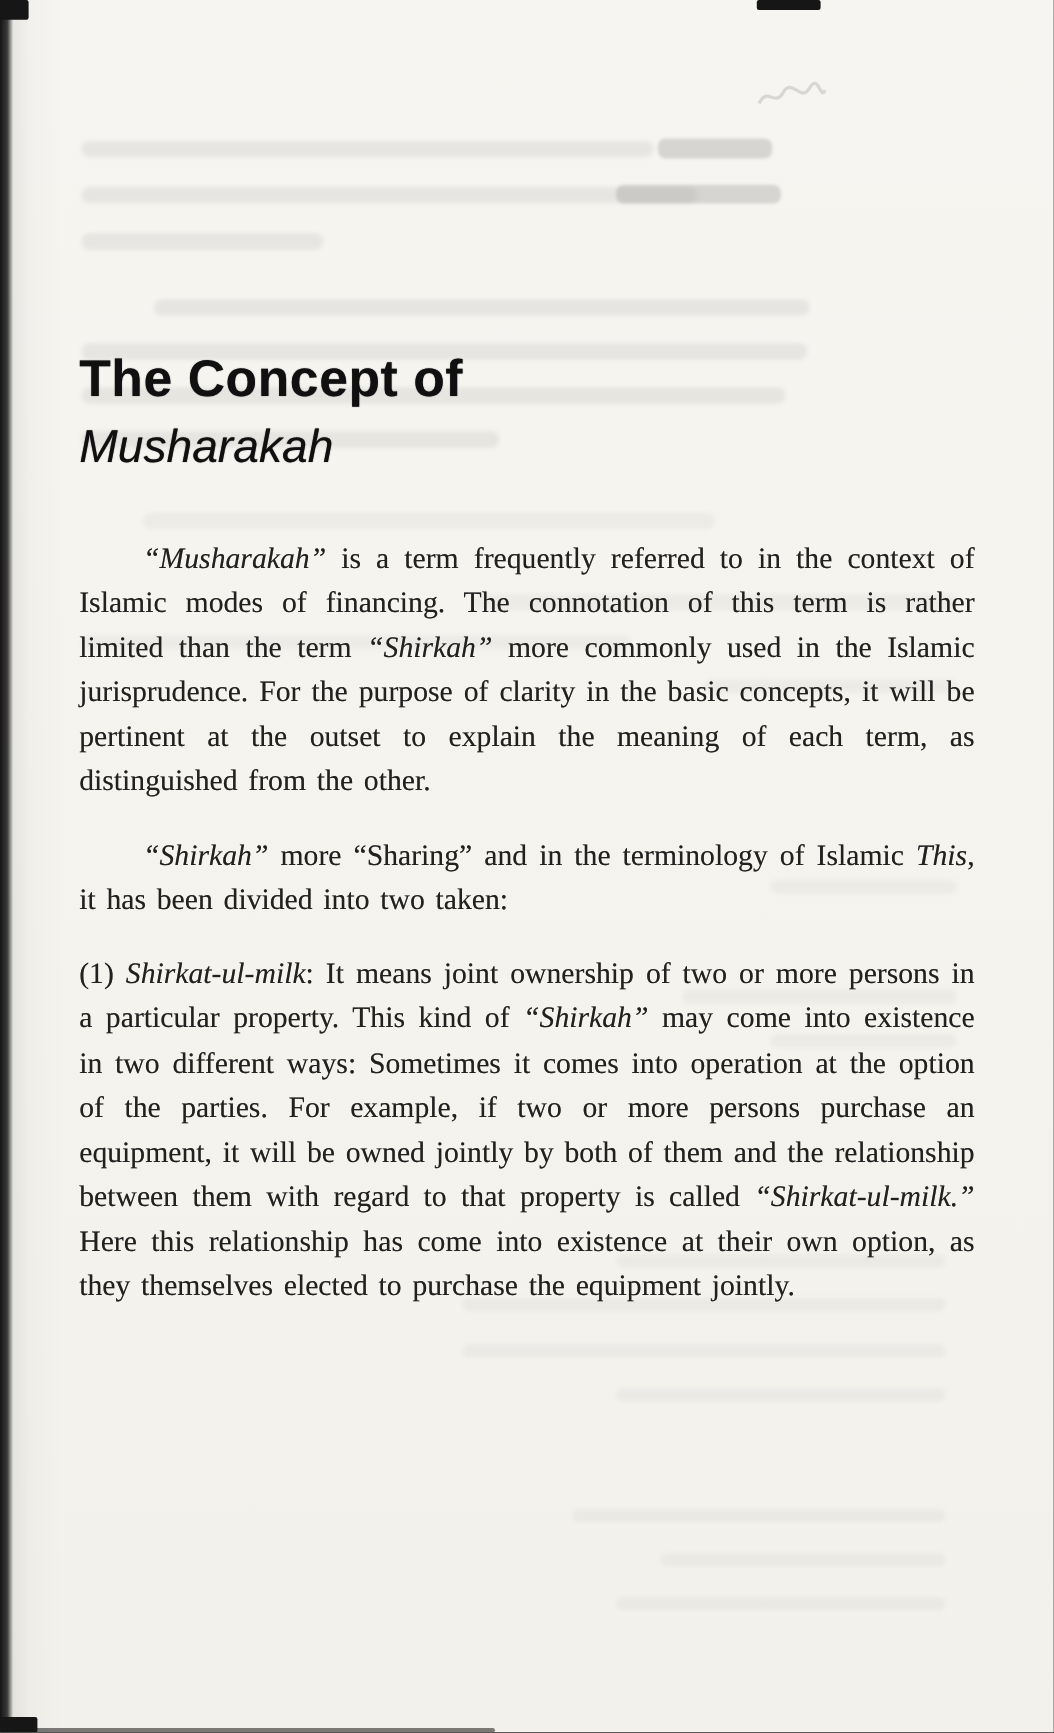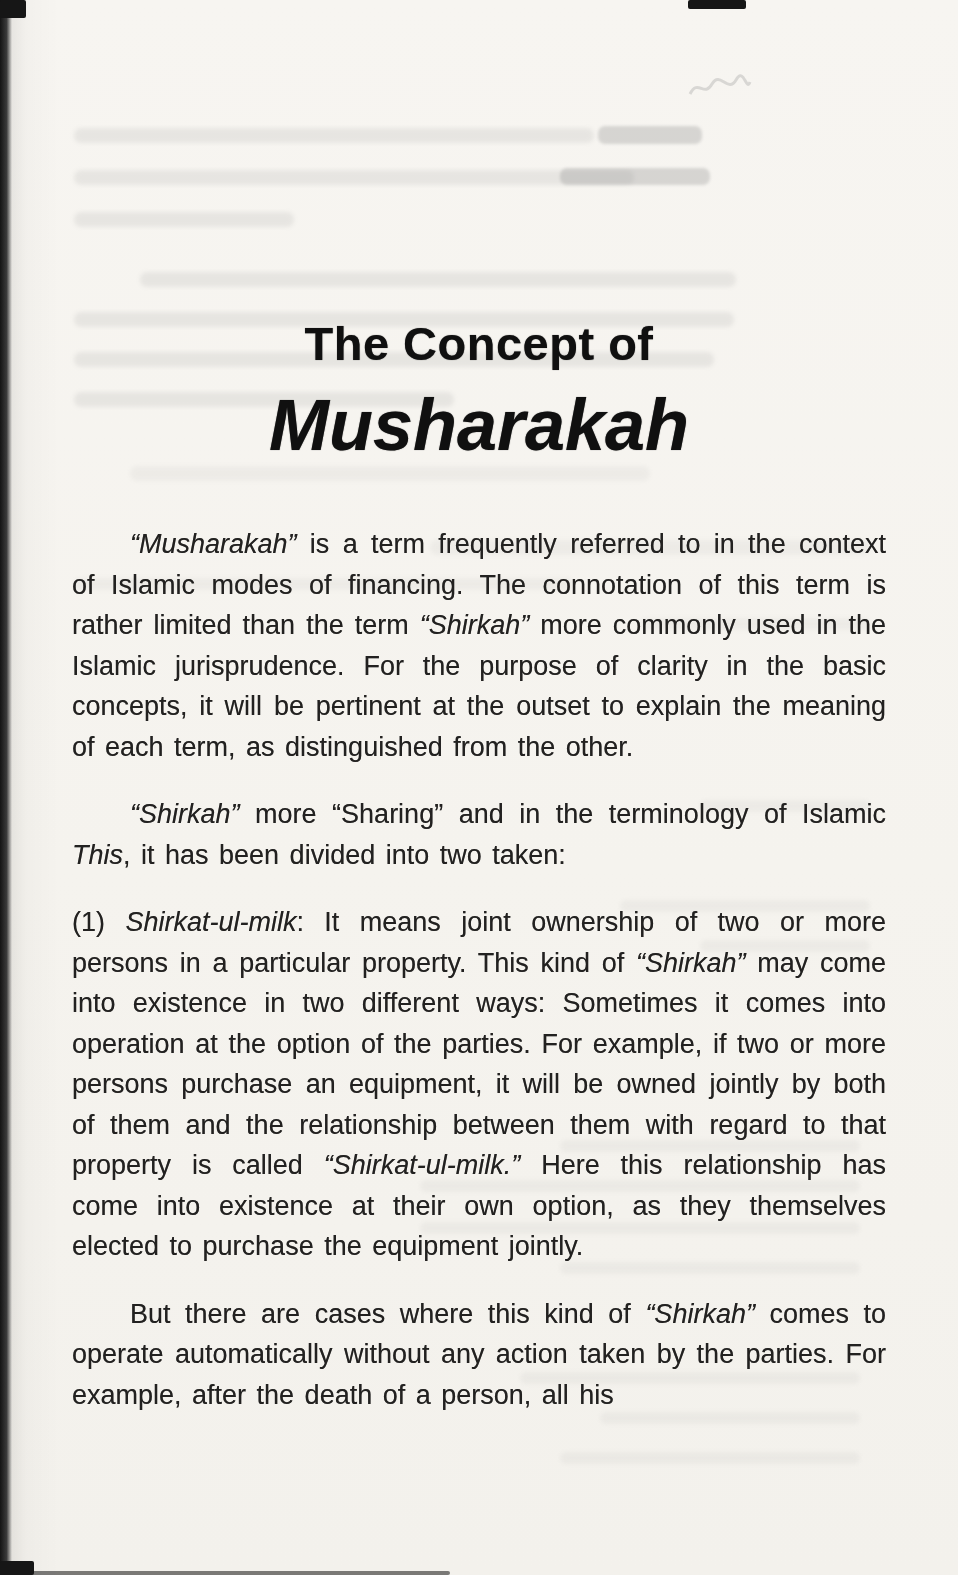--- a/index.html
+++ b/index.html
@@ -46,49 +46,50 @@
   
   .content {
     position: absolute;
     left: 72px;
     right: 72px;
     top: 0;
     color: #1e1e1e;
   }
   .title-block {
     margin-top: 316px;
-    text-align: center;
+    text-align: left;
     color: #101010;
   }
   .title-line1 {
     font-size: 47px;
     font-weight: 700;
     letter-spacing: 0.5px;
     line-height: 1.2;
     text-shadow: 0 0 1px rgba(10,10,10,0.65);
   }
   .title-line2 {
-    font-size: 72px;
-    font-weight: 700;
+    font-size: 42px;
+    font-weight: 400;
     font-style: italic;
     line-height: 1.25;
     margin-top: 8px;
     text-shadow: 0 0 1px rgba(10,10,10,0.65);
   }
   .body-text {
     margin-top: 54px;
     font-size: 27px;
     line-height: 40.5px;
     text-align: justify;
     word-spacing: 3px;
     color: #222120;
     text-shadow: 0 0 0.5px rgba(30,30,30,0.5);
   }
   .body-text p {
     margin: 0 0 27px 0;
+    font-family: Liberation Serif, serif;
   }
   .body-text p.indent {
     text-indent: 58px;
   }
   .body-text i {
     font-style: italic;
   }
 </style>
 </head>
 <body>
@@ -131,17 +132,16 @@
 
   <div class="content">
     <div class="title-block">
       <div class="title-line1">The Concept of</div>
       <div class="title-line2">Musharakah</div>
     </div>
     <div class="body-text">
         <p class="indent"><i>“Musharakah”</i><span> is a term frequently referred to in the context of Islamic modes of financing. The connotation of this term is rather limited than the term </span><i>“Shirkah”</i><span> more commonly used in the Islamic jurisprudence. For the purpose of clarity in the basic concepts, it will be pertinent at the outset to explain the meaning of each term, as distinguished from the other.</span></p>
         <p class="indent"><i>“Shirkah”</i><span> more “Sharing” and in the terminology of Islamic </span><i>This</i><span>, it has been divided into two taken:</span></p>
         <p class=""><span>(1) </span><i>Shirkat-ul-milk</i><span>: It means joint ownership of two or more persons in a particular property. This kind of </span><i>“Shirkah”</i><span> may come into existence in two different ways: Sometimes it comes into operation at the option of the parties. For example, if two or more persons purchase an equipment, it will be owned jointly by both of them and the relationship between them with regard to that property is called </span><i>“Shirkat-ul-milk.”</i><span> Here this relationship has come into existence at their own option, as they themselves elected to purchase the equipment jointly.</span></p>
-        <p class="indent"><span>But there are cases where this kind of </span><i>“Shirkah”</i><span> comes to operate automatically without any action taken by the parties. For example, after the death of a person, all his</span></p>
       </div>
   </div>
 
 </div>
 
 </body></html>

